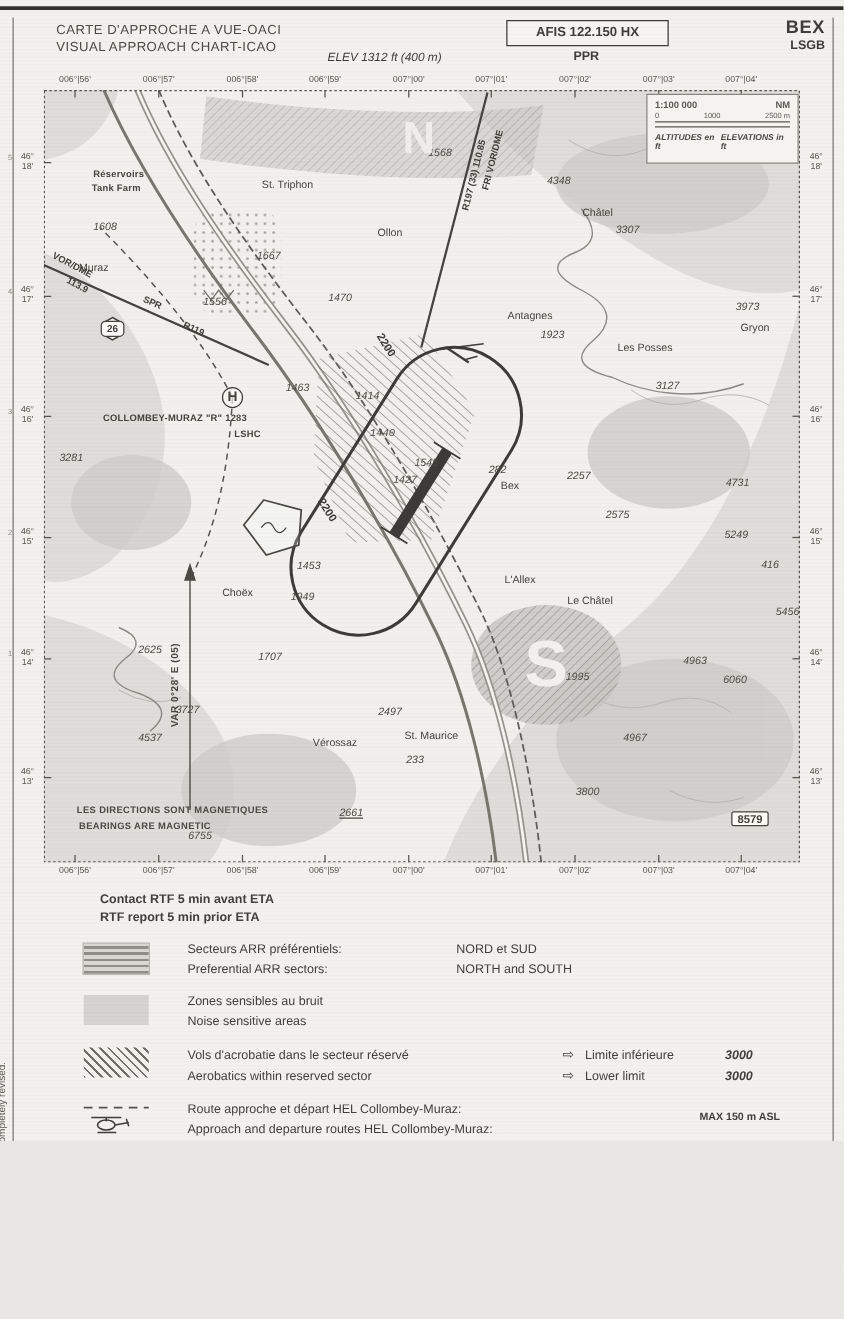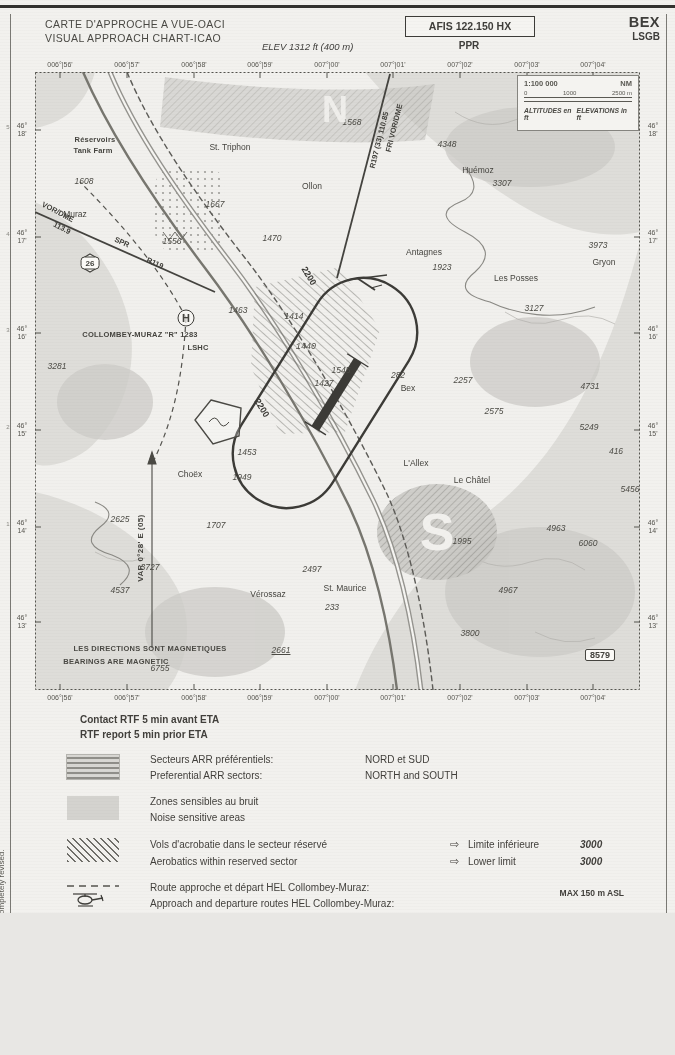--- a/index.html
+++ b/index.html
@@ -272,21 +272,21 @@
       <span class="ml tiny" style="left: 8px; top: 330px; transform: translate(-50%, -50%);">3</span>
       <span class="ml tiny" style="left: 8px; top: 427px; transform: translate(-50%, -50%);">2</span>
       <span class="ml tiny" style="left: 8px; top: 524px; transform: translate(-50%, -50%);">1</span>
       <span class="ml town b" style="left: 95px; top: 139px; transform: translate(-50%, -50%);">Réservoirs</span>
       <span class="ml town b" style="left: 93px; top: 150px; transform: translate(-50%, -50%);">Tank Farm</span>
       <span class="ml spot" style="left: 84px; top: 181px; transform: translate(-50%, -50%);">1608</span>
       <span class="ml town" style="left: 230px; top: 147px; transform: translate(-50%, -50%);">St. Triphon</span>
       <span class="ml spot" style="left: 352px; top: 122px; transform: translate(-50%, -50%);">1568</span>
       <span class="ml town" style="left: 312px; top: 186px; transform: translate(-50%, -50%);">Ollon</span>
       <span class="ml spot" style="left: 215px; top: 204px; transform: translate(-50%, -50%);">1667</span>
-      <span class="ml town" style="left: 478px; top: 170px; transform: translate(-50%, -50%);">Huémoz</span>
+      <span class="ml town" style="left: 478px; top: 170px; transform: translate(-50%, -50%);">Châtel</span>
       <span class="ml spot" style="left: 447px; top: 144px; transform: translate(-50%, -50%);">4348</span>
       <span class="ml spot" style="left: 502px; top: 183px; transform: translate(-50%, -50%);">3307</span>
       <span class="ml town" style="left: 75px; top: 214px; transform: translate(-50%, -50%);">Muraz</span>
       <span class="ml vor" style="left: 58px; top: 212px; transform: translate(-50%, -50%) rotate(28deg);">VOR/DME</span>
       <span class="ml vor" style="left: 62px; top: 228px; transform: translate(-50%, -50%) rotate(28deg);">113.9</span>
       <span class="ml hex" style="left: 90px; top: 263px; transform: translate(-50%, -50%);">26</span>
       <span class="ml vor" style="left: 122px; top: 242px; transform: translate(-50%, -50%) rotate(24deg);">SPR</span>
       <span class="ml vor" style="left: 155px; top: 263px; transform: translate(-50%, -50%) rotate(24deg);">R119</span>
       <span class="ml spot" style="left: 172px; top: 241px; transform: translate(-50%, -50%);">1556</span>
       <span class="ml spot" style="left: 272px; top: 238px; transform: translate(-50%, -50%);">1470</span>
@@ -334,21 +334,21 @@
       <span class="ml spot" style="left: 160px; top: 668px; transform: translate(-50%, -50%);">6755</span>
       <span class="ml bigS" style="left: 437px; top: 532px; transform: translate(-50%, -50%);">S</span>
       <span class="ml spot" style="left: 462px; top: 541px; transform: translate(-50%, -50%);">1995</span>
       <span class="ml spot" style="left: 556px; top: 528px; transform: translate(-50%, -50%);">4963</span>
       <span class="ml spot" style="left: 630px; top: 489px; transform: translate(-50%, -50%);">5456</span>
       <span class="ml spot" style="left: 588px; top: 543px; transform: translate(-50%, -50%);">6060</span>
       <span class="ml spot" style="left: 508px; top: 590px; transform: translate(-50%, -50%);">4967</span>
       <span class="ml spot" style="left: 470px; top: 633px; transform: translate(-50%, -50%);">3800</span>
       <span class="ml chip" style="left: 600px; top: 655px; transform: translate(-50%, -50%);">8579</span>
       <span class="ml var" style="left: 140px; top: 548px; transform: translate(-50%, -50%) rotate(-90deg);">VAR 0°28' E (05)</span>
-      <span class="ml mag" style="left: 138px; top: 648px; transform: translate(-50%, -50%); margin-left: 12px;">LES DIRECTIONS SONT MAGNETIQUES</span>
+      <span class="ml mag" style="left: 138px; top: 648px; transform: translate(-50%, -50%);">LES DIRECTIONS SONT MAGNETIQUES</span>
       <span class="ml mag" style="left: 116px; top: 661px; transform: translate(-50%, -50%);">BEARINGS ARE MAGNETIC</span>
     </div>
 
   <div class="abs" id="legend">
     <div id="contact">
       <div>Contact RTF 5 min avant ETA</div>
       <div>RTF report 5 min prior ETA</div>
     </div>
 
     <div class="lrow">

